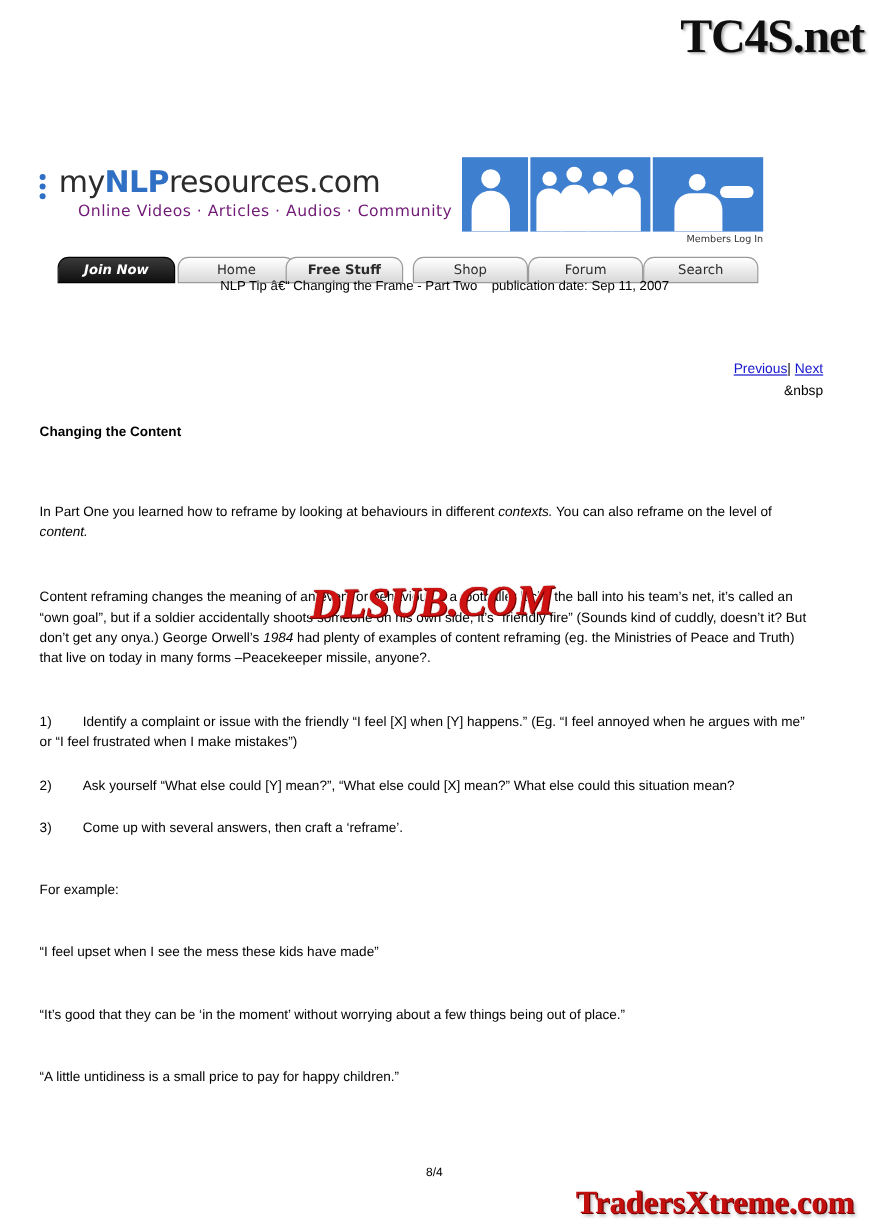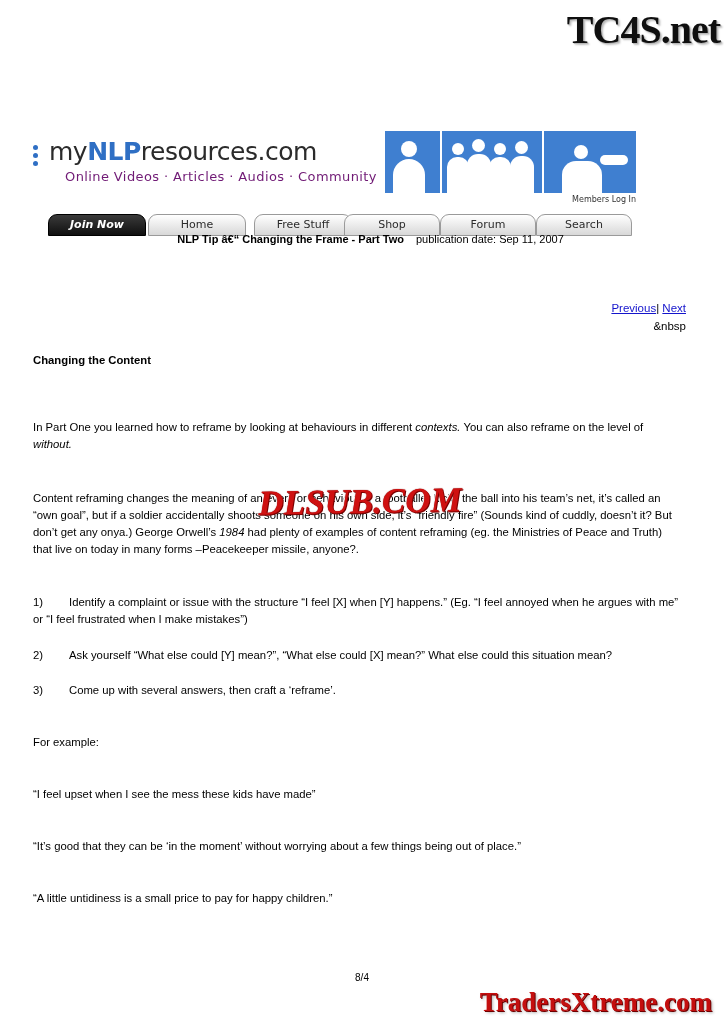--- a/index.html
+++ b/index.html
@@ -147,21 +147,21 @@
   
   .titleline {
     position: absolute;
     left: 0;
     top: 233px;
     width: 724px;
     text-align: center;
     font-size: 11px;
   }
   .titleline .doctitle {
-    font-weight: bold;
+    font-weight: normal;
     margin-left: 17px;
   }
   .titleline .pubdate {
     font-weight: normal;
     margin-left: 12px;
   }
 
   
   .prevnext {
     position: absolute;
@@ -292,50 +292,50 @@
         <div class="sil" style="left:56px; top:24px; width:28px; height:10px; border-radius:5px;"></div>
       </div>
     </div>
 
     <div class="members-login">Members Log In</div>
   </div>
 
   <div class="nav">
     <div class="navbtn joinnow" style="left:0px; width:96px;">Join Now</div>
     <div class="navbtn" style="left:100px; width:96px;">Home</div>
-    <div class="navbtn" style="left:206px; width:96px;">Free Stuff</div>
+    <div class="navbtn" style="left:190px; width:96px;font-weight:bold;">Free Stuff</div>
     <div class="navbtn" style="left:296px; width:94px;">Shop</div>
     <div class="navbtn" style="left:392px; width:94px;">Forum</div>
     <div class="navbtn" style="left:488px; width:94px;">Search</div>
   </div>
 
   <div class="titleline">
     <span class="doctitle">NLP Tip â€“ Changing the Frame - Part Two</span><span class="pubdate">publication date: Sep 11, 2007</span>
   </div>
 
   <div class="prevnext">
     <a href="#">Previous</a><span class="sep">|</span> <a href="#">Next</a>
   </div>
   <div class="nbsp">&amp;nbsp</div>
 
   <div class="content">
 
     <p class="sub-h">Changing the Content</p>
 
     <div class="gap-1"></div>
 
-    <p><span>In Part One you learned how to reframe by looking at behaviours in different </span><em>contexts.</em><span> You can also reframe on the level of </span><em>without.</em></p>
+    <p><span>In Part One you learned how to reframe by looking at behaviours in different </span><em>contexts.</em><span> You can also reframe on the level of </span><em>content.</em></p>
 
     <div class="gap-2"></div>
 
     <p><span>Content reframing changes the meaning of an event or behaviour. If a footballer kicks the ball into his team’s net, it’s called an “own goal”, but if a soldier accidentally shoots someone on his own side, it’s “friendly fire” (Sounds kind of cuddly, doesn’t it? But don’t get any onya.) George Orwell’s </span><em>1984</em><span> had plenty of examples of content reframing (eg. the Ministries of Peace and Truth) that live on today in many forms –Peacekeeper missile, anyone?.</span></p>
 
     <div class="gap-3"></div>
 
-    <p><span class="indent-num">1)</span><span>Identify a complaint or issue with the structure “I feel [X] when [Y] happens.” (Eg. “I feel annoyed when he argues with me” or “I feel frustrated when I make mistakes”)</span></p>
+    <p><span class="indent-num">1)</span><span>Identify a complaint or issue with the friendly “I feel [X] when [Y] happens.” (Eg. “I feel annoyed when he argues with me” or “I feel frustrated when I make mistakes”)</span></p>
 
     <div class="gap-4"></div>
 
     <p><span class="indent-num">2)</span><span>Ask yourself “What else could [Y] mean?”, “What else could [X] mean?” What else could this situation mean?</span></p>
 
     <div class="gap-small"></div>
 
     <p><span class="indent-num">3)</span><span>Come up with several answers, then craft a ‘reframe’.</span></p>
 
     <div class="gap-5"></div>

